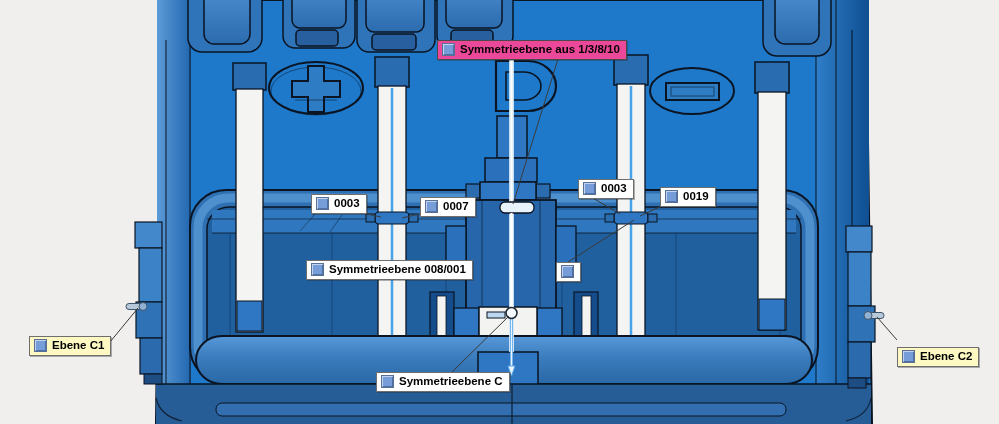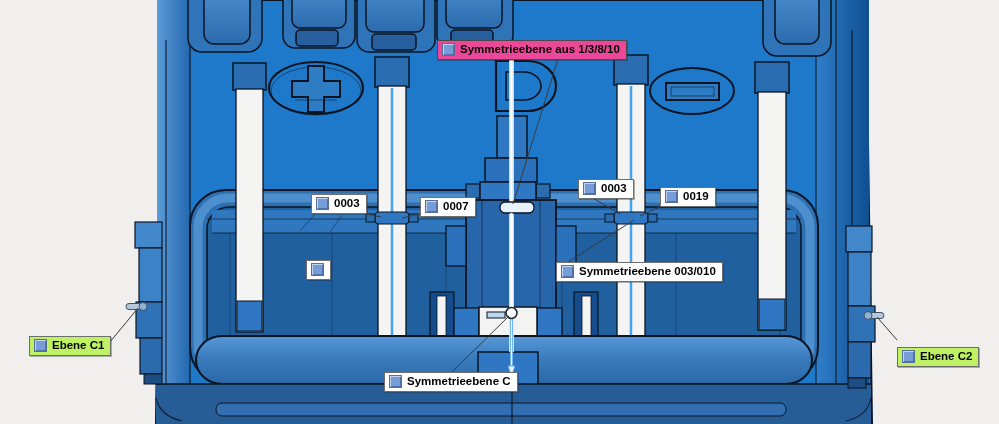--- a/index.html
+++ b/index.html
@@ -9,21 +9,21 @@
   }
   #viewport{position:absolute;left:0;top:0;width:999px;height:424px}
   .callout{
     position:absolute;display:flex;align-items:center;gap:5px;
     height:17px;padding:0 6px 1px 4px;background:#ffffff;
     border:1px solid #6e6e6e;box-shadow:1px 1px 0 rgba(40,40,40,.35);
     font-family:"Liberation Sans",sans-serif;font-weight:bold;
     font-size:11.5px;color:#000;white-space:nowrap;z-index:5;line-height:17px;
   }
   .callout.gray{background:#ec4899;border-color:#4a4a4a}
-  .callout.lt{background:#bef264}
+  .callout.lt{background:#fef9c3}
   .plane-icon{
     flex:0 0 auto;width:11px;height:11px;background:#779dd9;
     border:1px solid #5a6f94;
     box-shadow:inset 1px 1px 0 rgba(255,255,255,.55), inset -1px -1px 0 rgba(0,30,80,.35);
   }
 </style>
 </head>
 <body>
 
 <svg id="viewport" width="999" height="424" viewBox="0 0 999 424" xmlns="http://www.w3.org/2000/svg">
@@ -224,29 +224,29 @@
 <div class="callout" style="left:578px;top:179px">
   <span class="plane-icon"></span>
   <span>0003</span>
 </div>
 <div class="callout" style="left:660px;top:187px">
   <span class="plane-icon"></span>
   <span>0019</span>
 </div>
 <div class="callout" style="left:306px;top:260px">
   <span class="plane-icon"></span>
+  <span>Symmetrieebene 008/001</span>
 </div>
 <div class="callout" style="left:556px;top:262px">
   <span class="plane-icon"></span>
-  <span>Symmetrieebene 003/010</span>
 </div>
 <div class="callout lt" style="left:29px;top:336px">
   <span class="plane-icon"></span>
   <span>Ebene C1</span>
 </div>
 <div class="callout lt" style="left:897px;top:347px">
   <span class="plane-icon"></span>
   <span>Ebene C2</span>
 </div>
-<div class="callout" style="left:384px;top:372px">
+<div class="callout" style="left:376px;top:372px">
   <span class="plane-icon"></span>
   <span>Symmetrieebene C</span>
 </div>
 
 </body></html>

